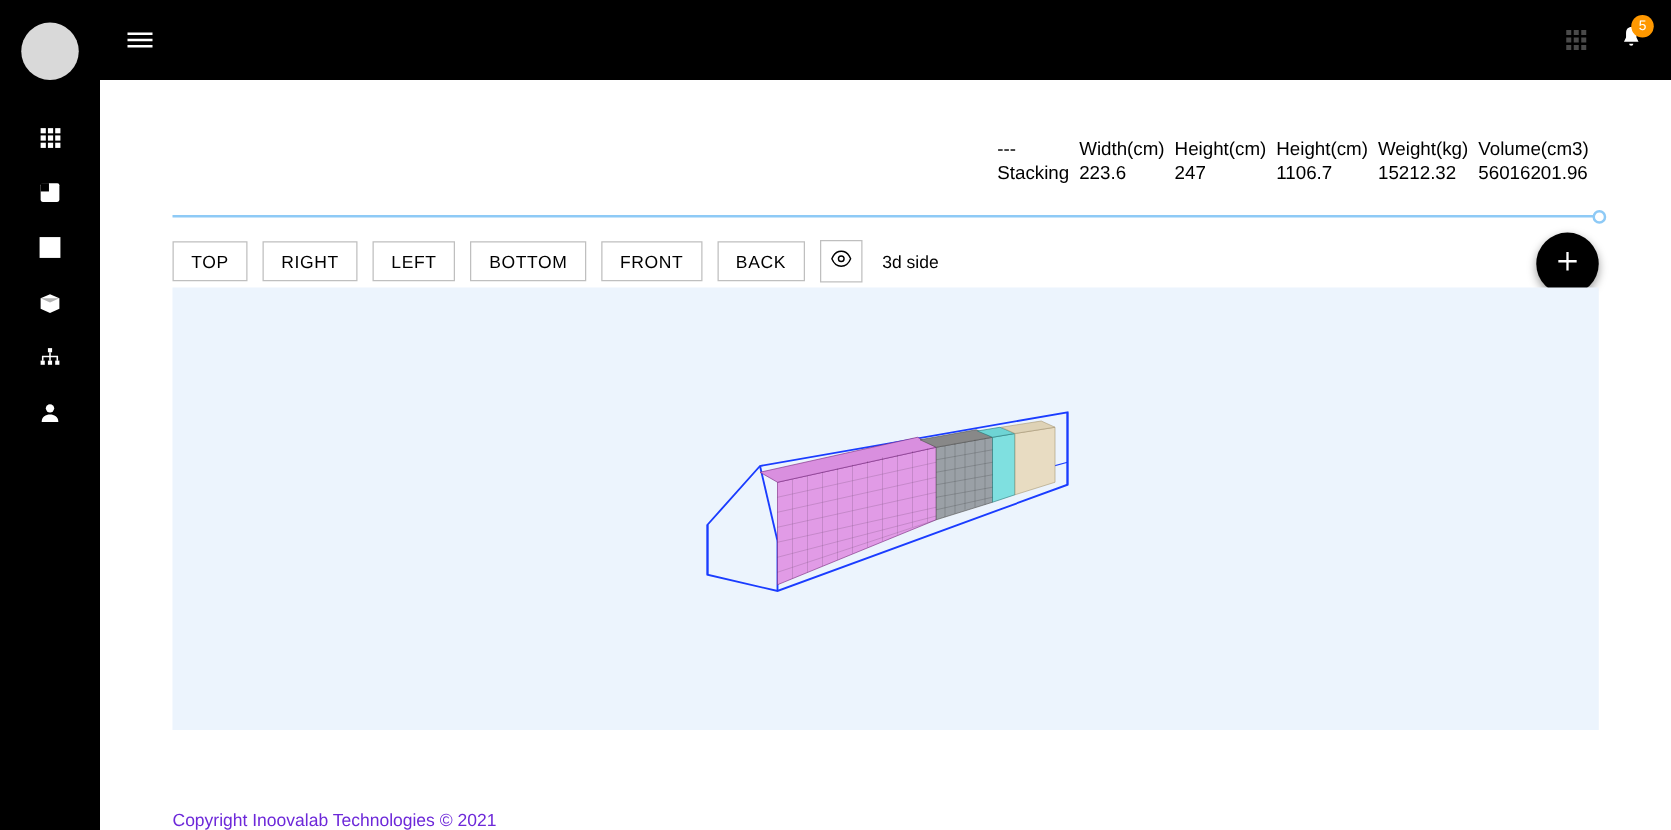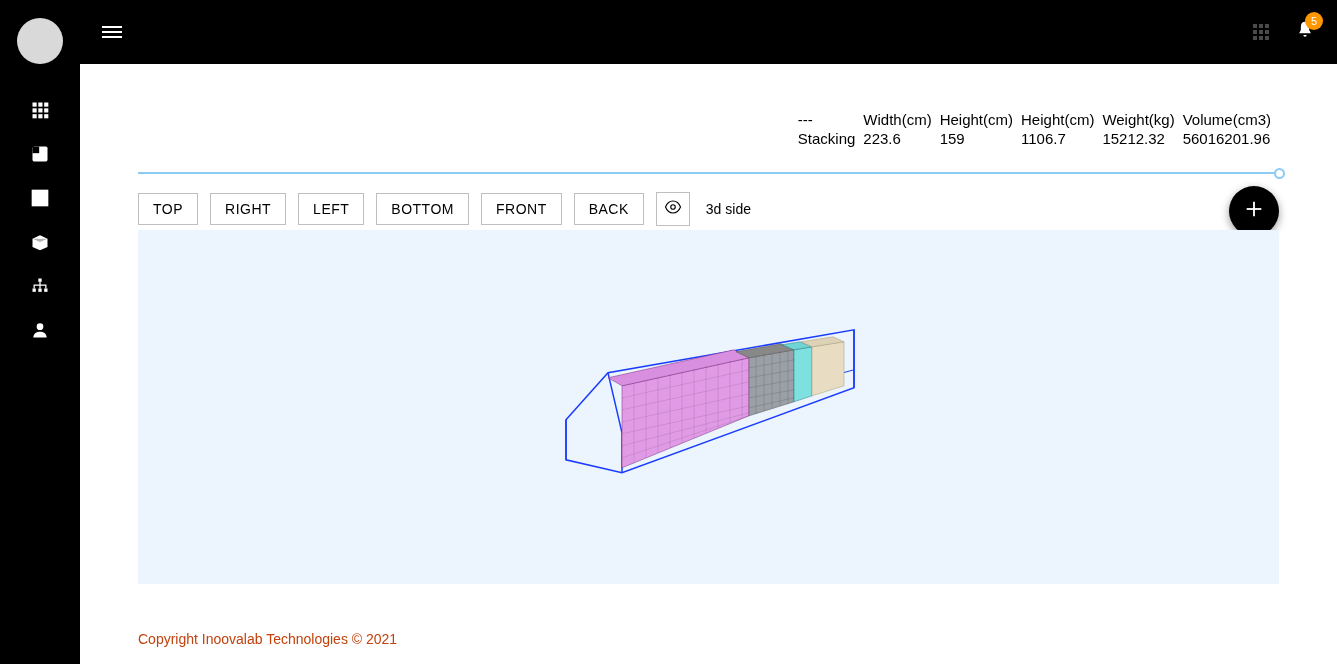--- a/index.html
+++ b/index.html
@@ -119,23 +119,23 @@
 
   .canvas-area {
     margin-top: 4px;
     height: 354px;
     background:#ecf4fd;
     position:relative;
     overflow:hidden;
   }
 
   .footer {
-    padding: 20px 58px 17px 58px;
+    padding: 20px 58px 0 58px;
     font-size: 14px;
-    color:#c2410c;
+    color:#6d28d9;
   }
 
   
   .container-3d { position:absolute; left:50%; top:50%; transform:translate(-50%,-48%); width:310px; height:165px; }
 </style>
 </head>
 <body>
 
 <div class="sidebar">
   <div class="avatar"></div>
@@ -244,21 +244,21 @@
           <td>---</td>
           <td>Width(cm)</td>
           <td>Height(cm)</td>
           <td>Height(cm)</td>
           <td>Weight(kg)</td>
           <td>Volume(cm3)</td>
         </tr>
         <tr>
           <td>Stacking</td>
           <td>223.6</td>
-          <td>159</td>
+          <td>247</td>
           <td>1106.7</td>
           <td>15212.32</td>
           <td>56016201.96</td>
         </tr>
       </tbody>
         </table>
     </div>
 
     <div class="fab">
       <span>

